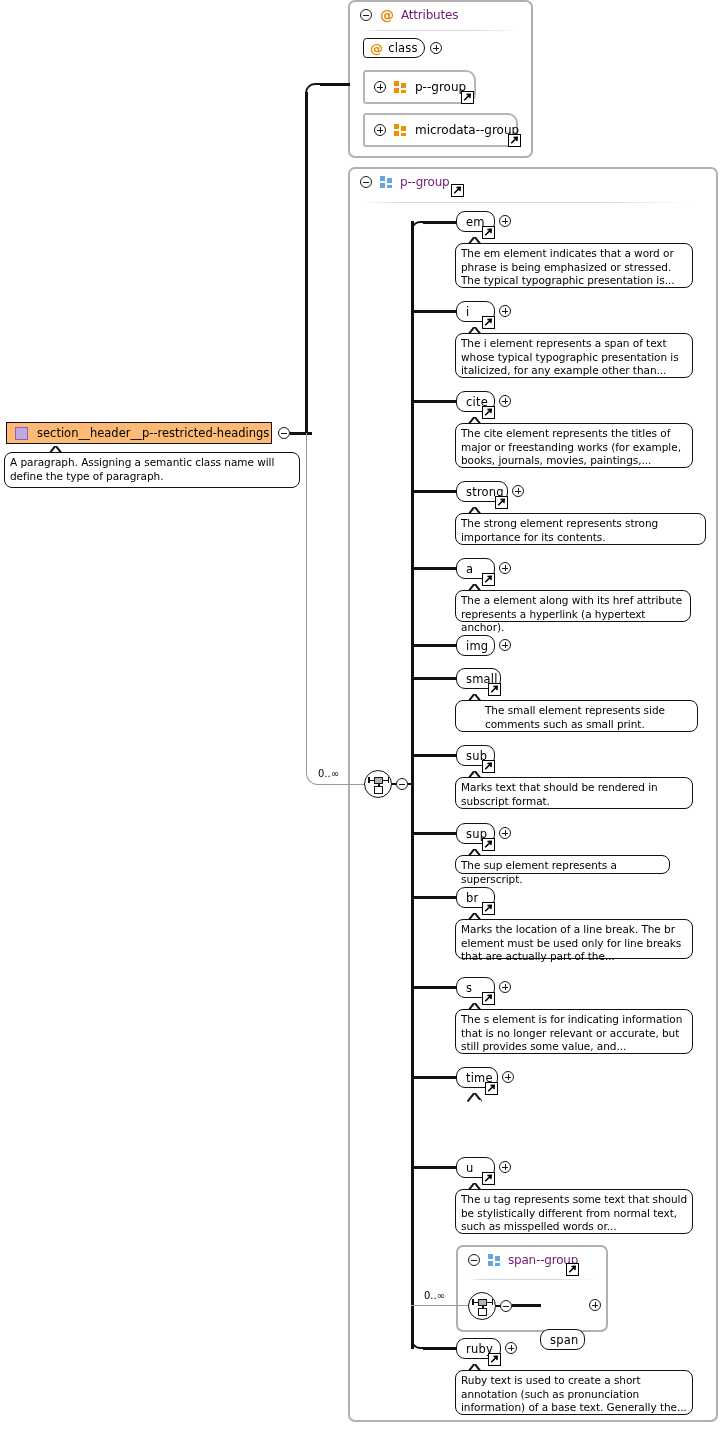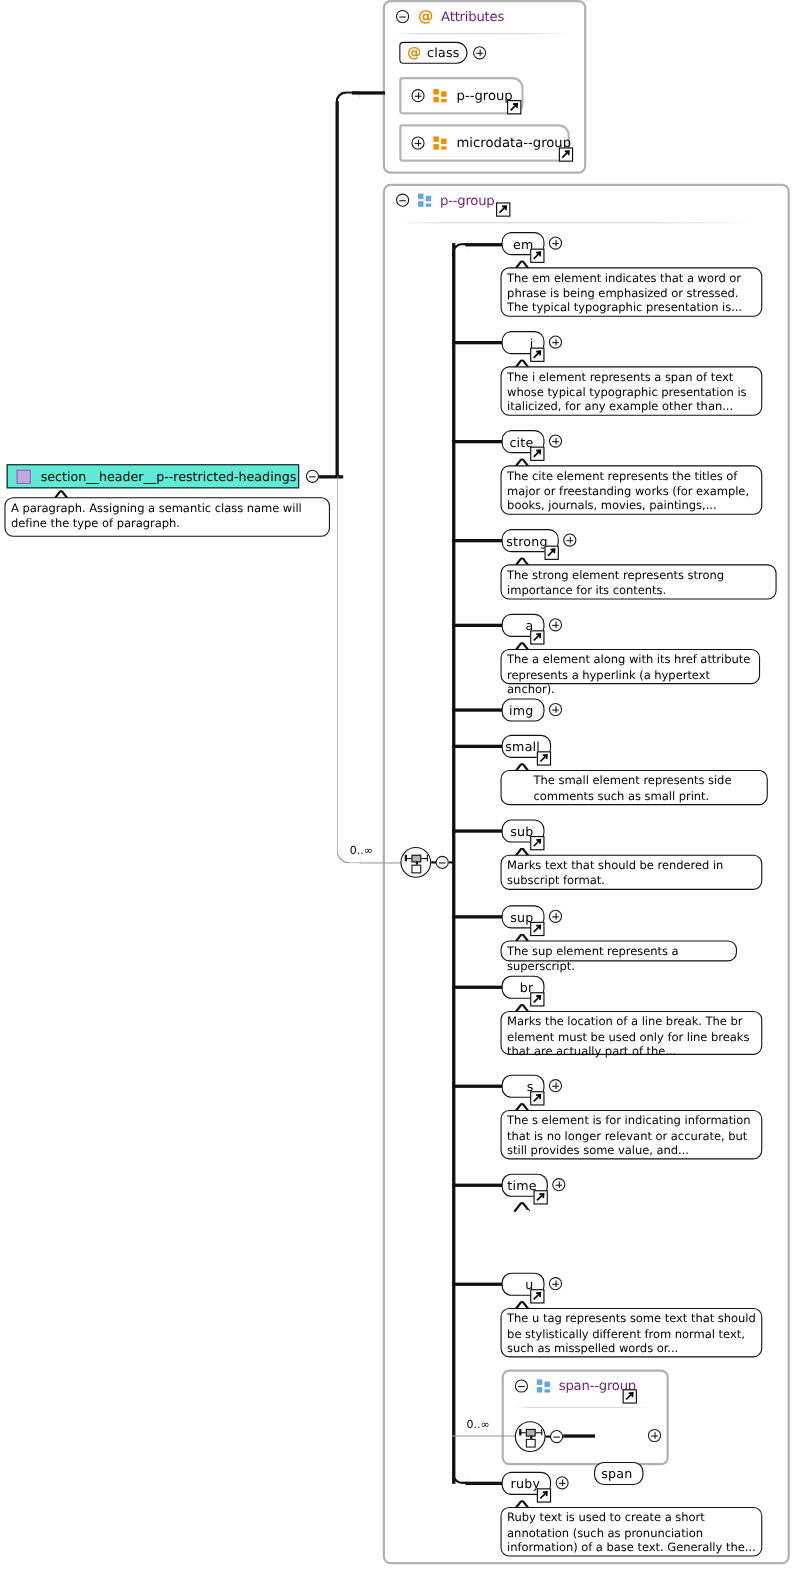--- a/index.html
+++ b/index.html
@@ -110,21 +110,21 @@
   
   .node {
     position: absolute;
     border: 1.6px solid #111;
     border-radius: 9px;
     background: #fff;
     box-sizing: border-box;
     height: 21px;
     display: flex;
     align-items: center;
-    justify-content: flex-end;
+    justify-content: flex-start;
     font-size: 11.5px;
     color: #000;
     padding: 0 9px;
     white-space: nowrap;
     letter-spacing: 0.2px;
   }
   
   .node.attr {
     border-radius: 4px 11px 11px 4px;
     justify-content: flex-start;
@@ -146,21 +146,21 @@
     gap: 8px;
     padding-left: 9px;
     font-size: 12px;
     white-space: nowrap;
   }
 
   
   .root-node {
     position: absolute;
     border: 1.6px solid #111;
-    background: #5eead4;
+    background: #fdba74;
     box-sizing: border-box;
     height: 22px;
     display: flex;
     align-items: center;
     gap: 9px;
     padding: 0 8px;
     font-size: 11.5px;
     white-space: nowrap;
   }
   .swatch {

